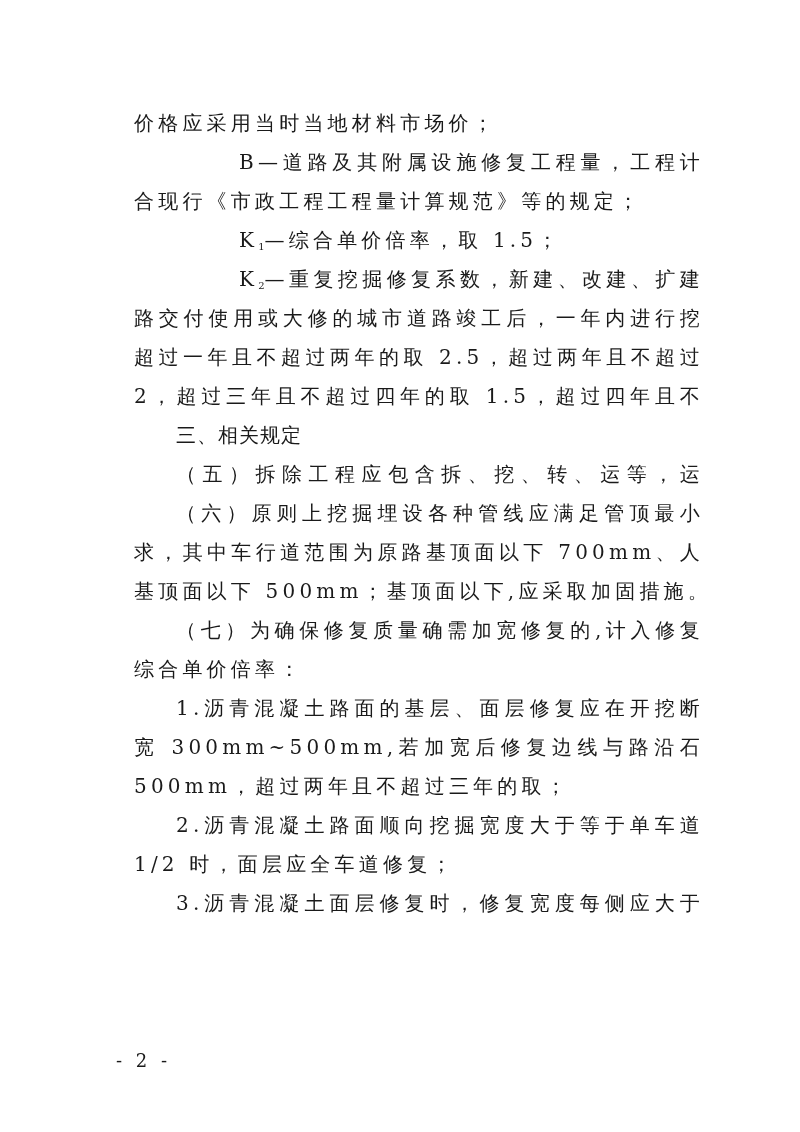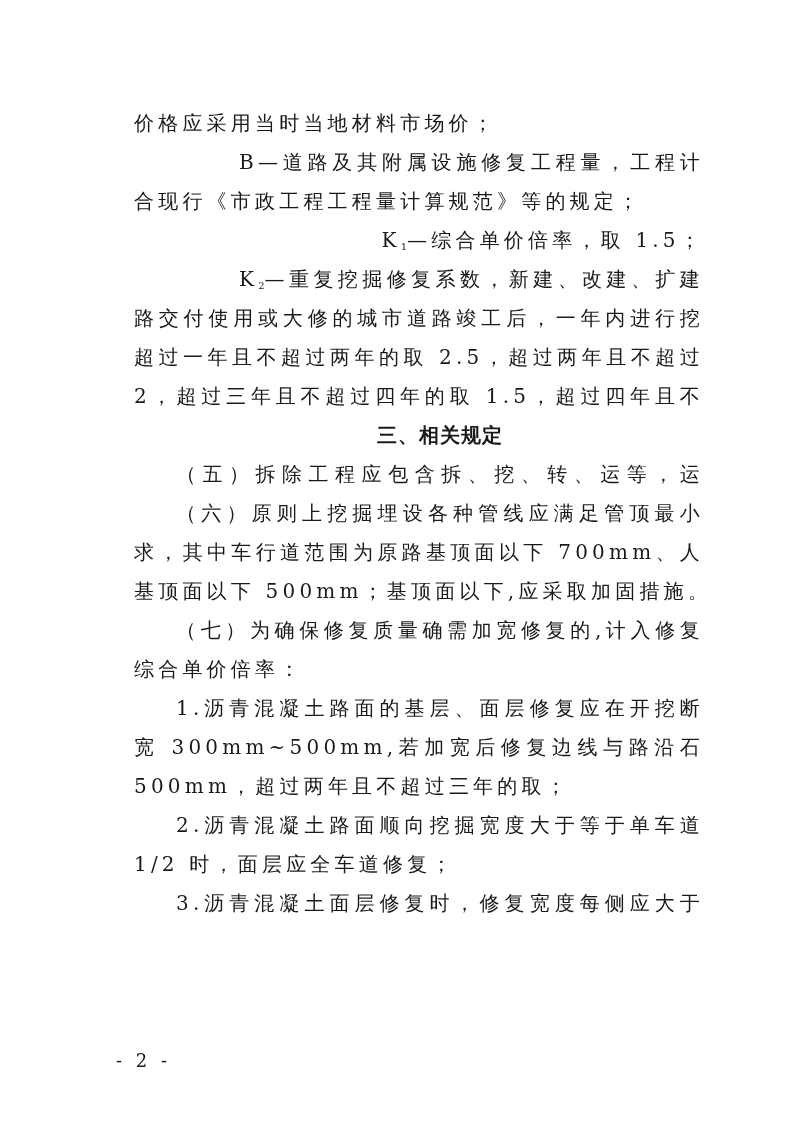--- a/index.html
+++ b/index.html
@@ -24,33 +24,32 @@
     }
     .line {
       height: 39px;
       line-height: 39px;
       font-size: 20px;
       white-space: nowrap;
       letter-spacing: 4.2px;
       font-weight: 300;
     }
     .line.indent1 { padding-left: 42px; }
-    .line.indent2 { padding-left: 105px; text-align: right; }
+    .line.indent2 { padding-left: 105px; }
     .line.justify {
       text-align: justify;
       text-align-last: justify;
       white-space: normal;
       overflow: hidden;
     }
     .heading {
       font-family: "DejaVu Sans", "Liberation Sans", sans-serif;
-      font-weight: bold;
+      font-weight: normal;
       letter-spacing: 1px;
       padding-left: 42px;
-      text-align: center;
     }
     sub { font-size: 10px; vertical-align: -3px; letter-spacing: 0; }
     sup { font-size: 10px; vertical-align: 8px; letter-spacing: 0; }
     .page-number {
       position: absolute;
       left: 116px;
       top: 1050px;
       font-size: 18px;
       letter-spacing: 4px;
       font-family: "DejaVu Serif", "Liberation Serif", serif;

